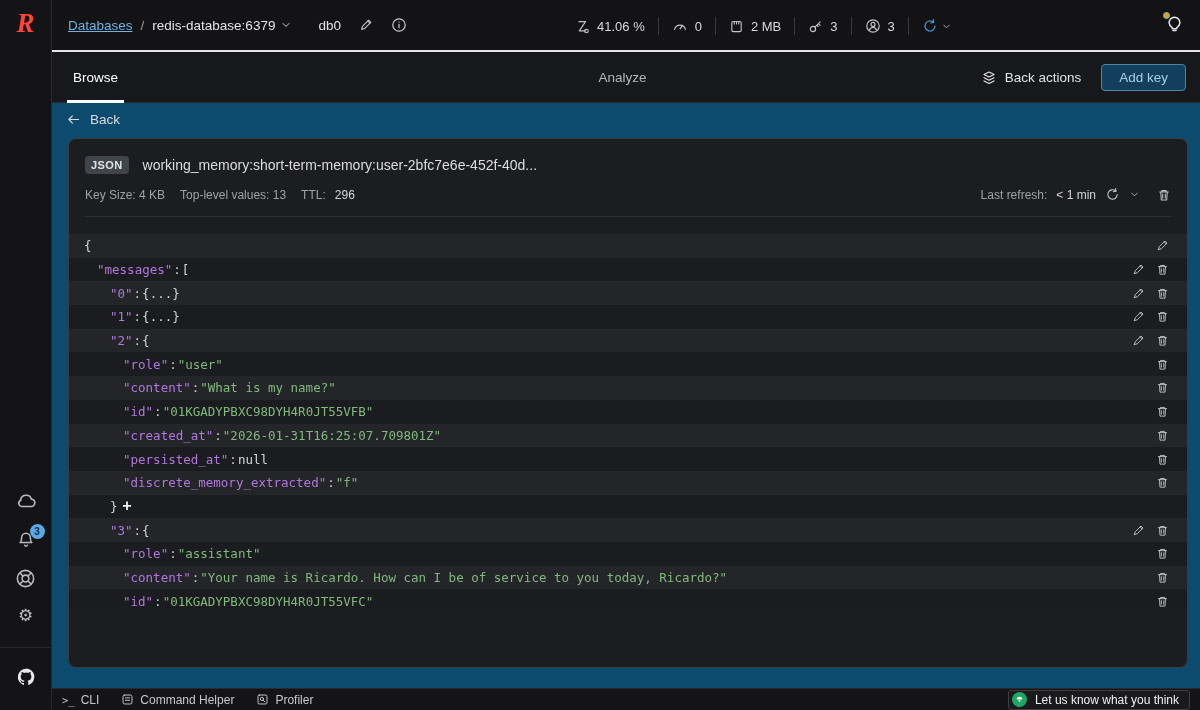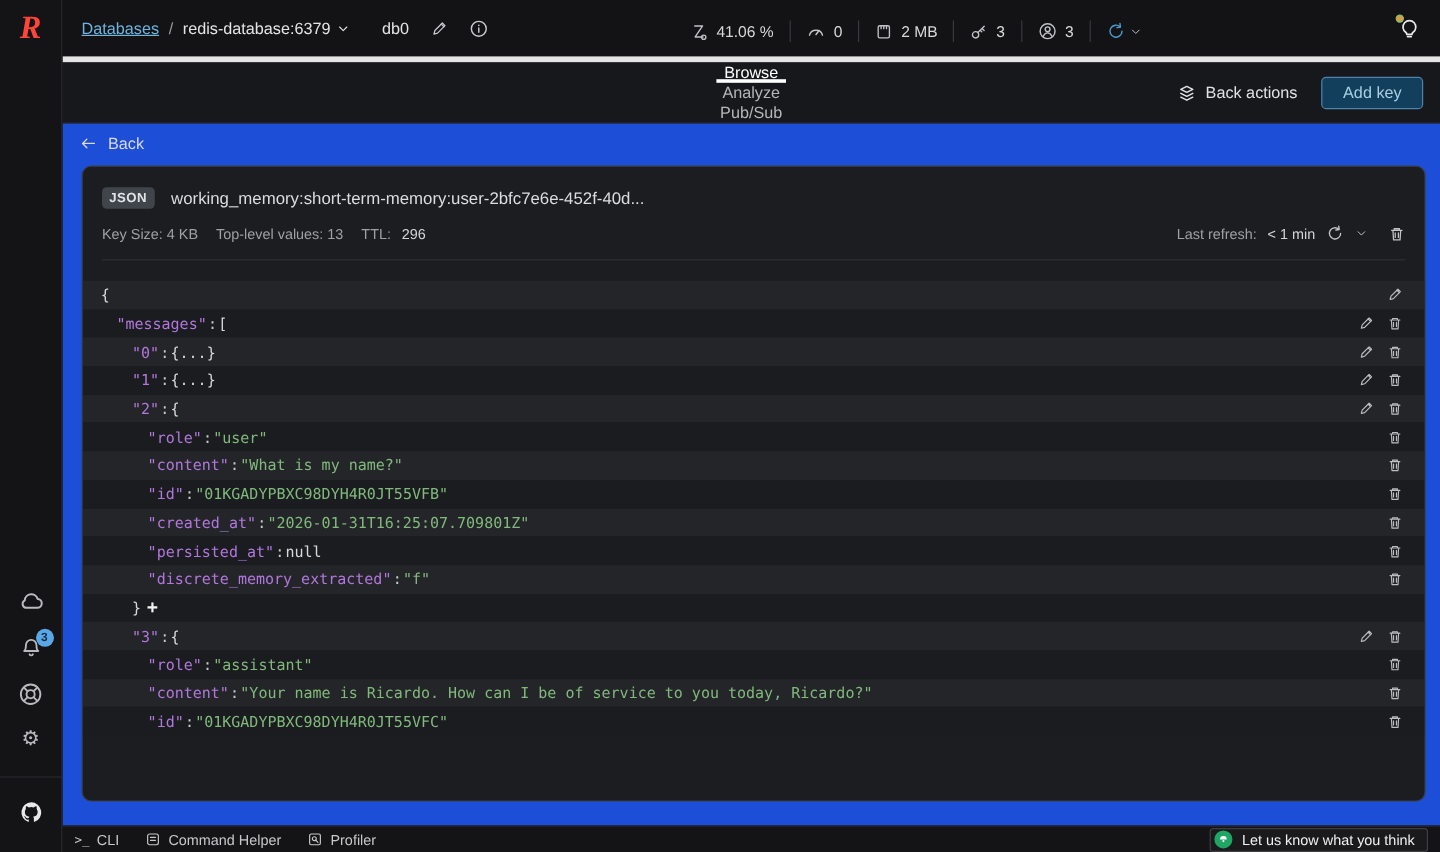--- a/index.html
+++ b/index.html
@@ -29,21 +29,21 @@
     background:#5aa7e5; color:#0e2c47; border-radius:50%;
     font-size:10px; font-weight:bold; display:flex; align-items:center; justify-content:center;
   }
   .gear-glyph { font-size:17px; line-height:1; }
   .side-divider { width:52px; height:1px; background:#29292c; margin:14px 0 10px 0; }
   .github { color:#e8e8ea; margin-bottom:14px; }
 
   
   .topbar {
     position:absolute; left:52px; top:0; right:0; height:52px;
-    background:#131316; border-bottom:5px solid #e5e5e5;
+    background:#131316; border-bottom:2px solid #e5e5e5;
     display:flex; align-items:center; padding:0 16px;
   }
   .crumbs { display:flex; align-items:center; gap:8px; font-size:13.5px; }
   .crumb-link { color:#6fb3e0; text-decoration:underline; cursor:pointer; }
   .crumb-sep { color:#9a9a9d; }
   .crumb-db { color:#e4e4e6; display:flex; align-items:center; gap:5px; cursor:pointer; }
   .db-index { margin-left:18px; color:#e4e4e6; }
   .mini-btn { color:#c9cacd; margin-left:10px; cursor:pointer; }
   .topstats { position:absolute; left:523px; top:0; height:52px; display:flex; align-items:center; gap:13px; color:#d8d8da; }
   .stat { display:flex; align-items:center; gap:7px; color:#d8d8da; }
@@ -51,40 +51,40 @@
   .vdiv { width:1px; height:18px; background:#39393d; }
   .refresh-blue { color:#4a9ad4; cursor:pointer; display:flex; align-items:center; gap:3px; }
   .refresh-blue .chev { color:#c2c3c6; }
   .bulb { position:absolute; right:16px; top:13px; color:#e8e8ea; cursor:pointer; }
   .bulb-dot { position:absolute; left:-2px; top:-1px; width:7px; height:7px; border-radius:50%; background:#dd9a3e; border:1px solid #7ec27e;}
 
   
   .tabbar {
     position:absolute; left:52px; top:52px; right:0; height:51px;
     background:#17181b; border-bottom:1px solid #29292c;
-    display:flex; align-items:center; justify-content:space-between;flex-direction:column;
+    display:flex; align-items:center; justify-content:space-between;
   }
   .tab {
     margin:0 19px; font-size:13.5px; color:#b5b6b8; cursor:pointer;
     height:51px; display:flex; align-items:center; position:relative; padding:0 2px;
   }
   .tab.active { color:#ffffff; }
   .tab.active::after {
     content:""; position:absolute; left:-4px; right:-4px; bottom:0; height:3px; background:#fff;
   }
   .tab-actions { position:absolute; right:14px; top:0; height:51px; display:flex; align-items:center; gap:20px; }
   .bulk { display:flex; align-items:center; gap:8px; color:#e2e2e4; font-size:13.5px; cursor:pointer; }
   .addkey {
     background:#12405c; border:1px solid #4e84ab; color:#a9cee4;
     font-size:13.5px; border-radius:4px; padding:5px 17px; cursor:pointer;
     font-family:"Liberation Sans", sans-serif;
   }
 
   
-  .content { position:absolute; left:52px; top:103px; right:0; bottom:22px; background:#1d4ed8; }
+  .content { position:absolute; left:52px; top:103px; right:0; bottom:22px; background:#0c4a6e; }
   .back { position:absolute; left:14px; top:9px; display:flex; align-items:center; gap:9px; color:#dadadc; cursor:pointer; font-size:13.5px; }
 
   .panel {
     position:absolute; left:16px; right:12px; top:35px; height:530px;
     background:#1c1d21; border:1px solid #3a3c40; border-radius:8px; overflow:hidden;
   }
   .panel-head { padding:17px 16px 0 16px; }
   .key-line { display:flex; align-items:center; }
   .type-badge {
     background:#40444b; color:#e0e3e6; font-size:11px; font-weight:bold;

